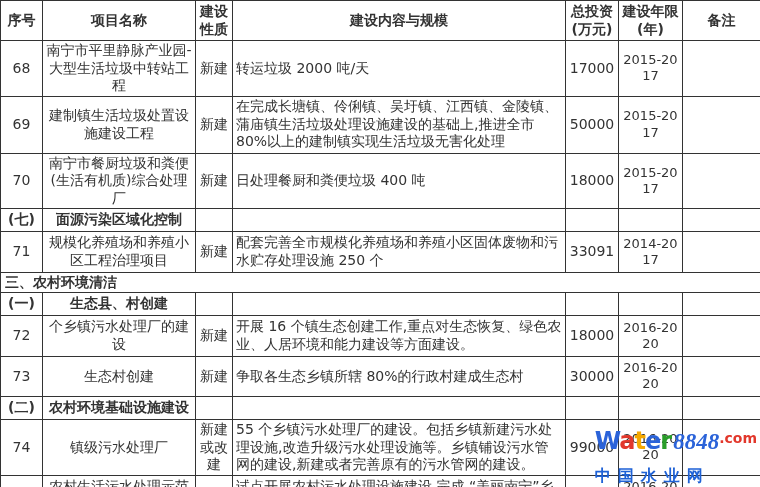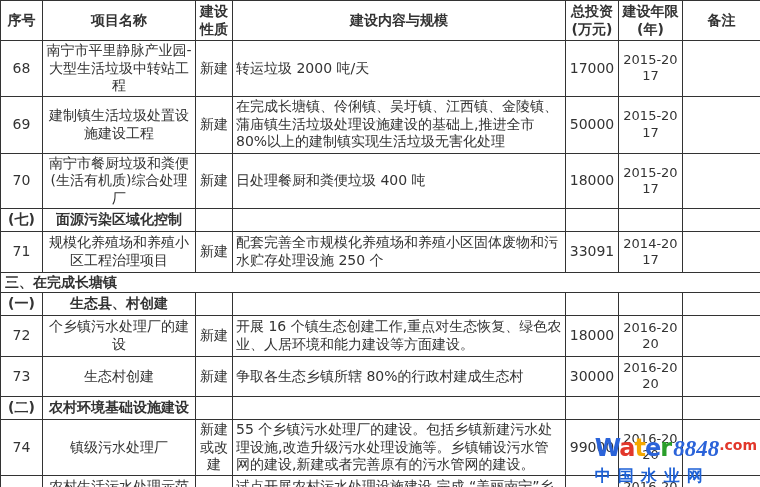--- a/index.html
+++ b/index.html
@@ -44,21 +44,21 @@
   .wm-num{
     font-family:Liberation Serif, serif;
     font-style:italic;font-weight:bold;font-size:23px;
     margin-left:2px;
   }
   .wm-com{
     font-size:14px;font-weight:bold;vertical-align:super;
   }
   .wm-sub{
     font-weight:bold;font-size:16px;letter-spacing:7px;
-    margin-top:8px;white-space:nowrap;
+    margin-top:15px;white-space:nowrap;
   }
 </style>
 </head>
 <body>
 
 <table>
   <colgroup>
     <col class="w-no">
       <col class="w-name">
       <col class="w-nature">
@@ -118,21 +118,21 @@
       <tr style="height: 38px;">
         <td class="c-no">71</td>
         <td class="c-name">规模化养殖场和养殖小区工程治理项目</td>
         <td class="c-nature">新建</td>
         <td class="c-content">配套完善全市规模化养殖场和养殖小区固体废物和污水贮存处理设施 250 个</td>
         <td class="c-invest">33091</td>
         <td class="c-years">2014-2017</td>
         <td class="c-note"></td>
       </tr>
       <tr style="height: 20px;">
-        <td colspan="7" class="full">三、在完成长塘镇</td>
+        <td colspan="7" class="full">三、农村环境清洁</td>
       </tr>
       <tr class="section" style="height: 20px;">
         <td class="c-no">(一)</td>
         <td class="c-name">生态县、村创建</td>
         <td class="c-nature"></td>
         <td class="c-content"></td>
         <td class="c-invest"></td>
         <td class="c-years"></td>
         <td class="c-note"></td>
       </tr>

